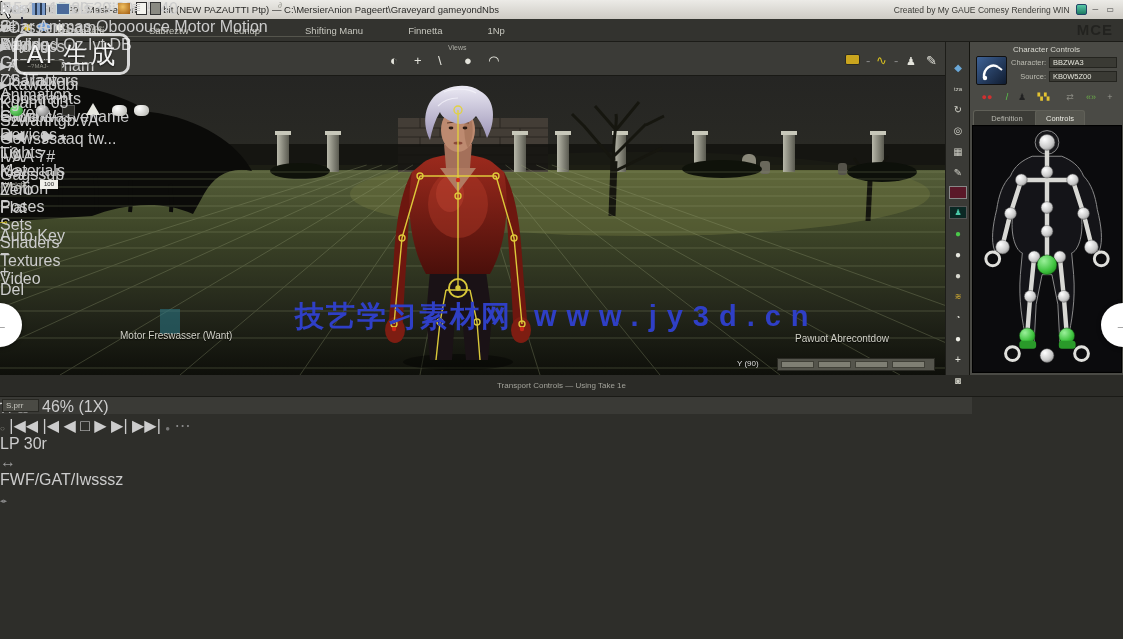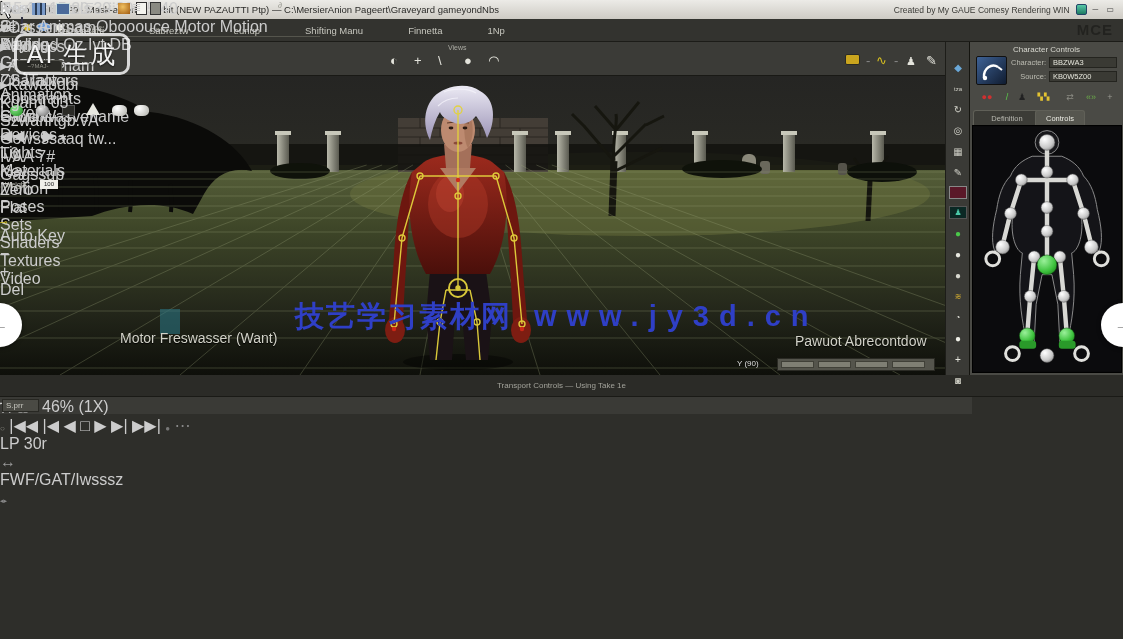--- a/index.html
+++ b/index.html
@@ -24,21 +24,21 @@
   .menubar .mi { cursor:default;margin-left:23px; }
   .menu-mark { position:absolute; right:10px; top:2px; font-size:15px; font-weight:bold; color:#1f1f1c; opacity:.8; letter-spacing:1px; }
 
   
   .vp-toolbar { left:0; top:42px; width:945px; height:34px; background:#3b3b37; border-bottom:1px solid #191915; }
   .vp-views { position:absolute; left:448px; top:2px; font-size:7px; color:#aaaaa2; }
   .vpi { position:absolute; top:10px; font-size:13px; color:#e4e4dc; line-height:18px; }
   .cam-tab { left:14px; top:60px; width:48px; height:12px; background:#2b2b27; border:1px solid #50504a;
     border-radius:3px 3px 0 0; font-size:6px; color:#8e8e86; text-align:center; line-height:11px; z-index:5; }
   .scene-wrap { left:0; top:76px; width:945px; height:299px; background:#15150f; }
-  .vp-label { font-size:14px; color:#d2d2c8; text-shadow:0 1px 1px #000; z-index:12; }
+  .vp-label { font-size:10px; color:#d2d2c8; text-shadow:0 1px 1px #000; z-index:12; }
   .roll-label { left:737px; top:359px; font-size:8px; color:#ddd; z-index:12; }
   .roll-bar { left:777px; top:358px; width:158px; height:13px; background:#54544c; border:1px solid #2a2a24; z-index:12; display:flex; gap:4px; padding:2px 3px; }
   .roll-seg { width:33px; height:7px; background:#8e8e82; opacity:.75; border:1px solid #3a3a32; }
 
   
   .ai-badge { left:14px; top:33px; width:116px; height:42px; border:3px solid rgba(245,245,245,.85);
     border-radius:10px; z-index:30; display:flex; align-items:center; justify-content:center;
     font-size:25px; color:#f2f2f2; letter-spacing:2px; text-shadow:0 1px 2px rgba(0,0,0,.6); }
   .wm-blue { left:295px; top:297px; width:655px; z-index:11; color:#2f3fc6; font-weight:bold;
     font-size:29px; white-space:nowrap; }

